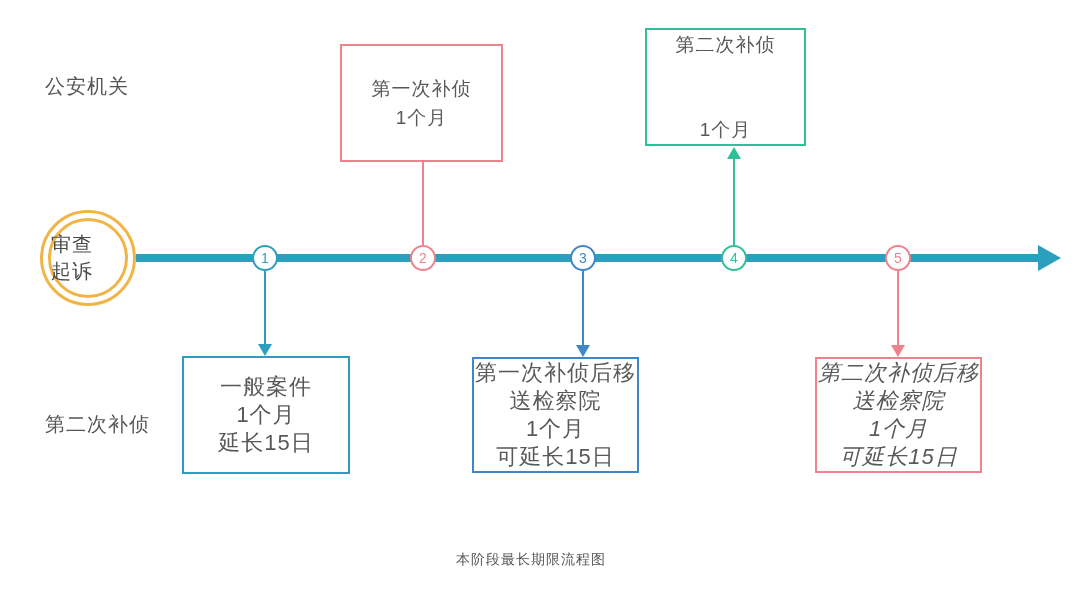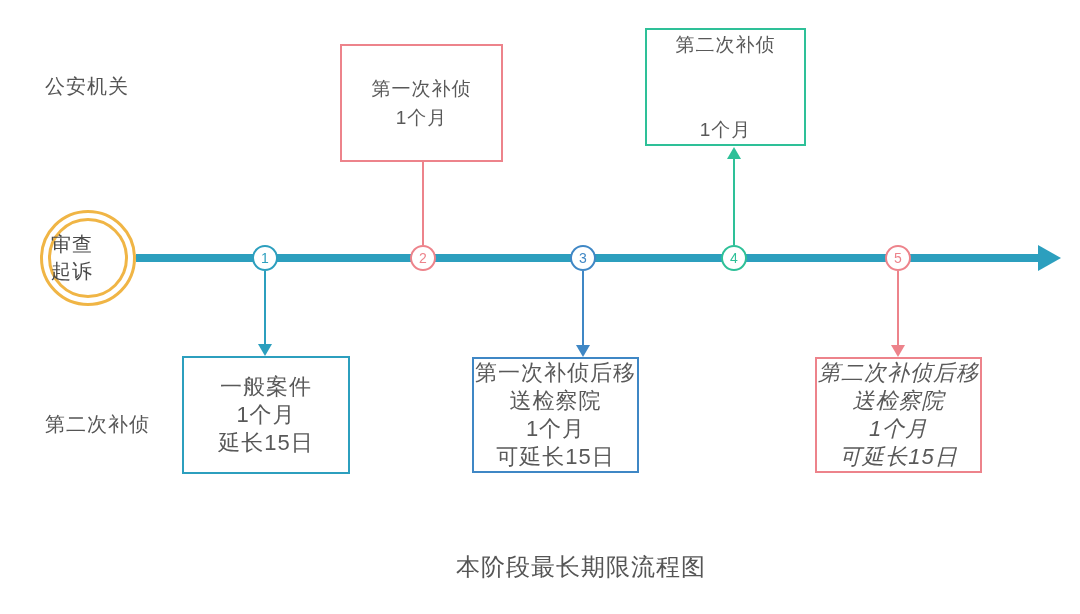--- a/index.html
+++ b/index.html
@@ -76,21 +76,21 @@
     z-index: 2;
   }
   .tbox1 { left: 340px; top: 44px;  width: 163px; height: 118px; border: 2px solid #ED838B; }
   .tbox2 { left: 645px; top: 28px;  width: 161px; height: 118px; border: 2px solid #2EC098; justify-content: space-between; }
   .bbox  { font-size: 22px; line-height: 28px; }
   .bbox1 { left: 182px; top: 356px; width: 168px; height: 118px; border: 2px solid #2C9FBE; }
   .bbox2 { left: 472px; top: 357px; width: 167px; height: 116px; border: 2px solid #3F87C5; text-align: right; }
   .bbox3 { left: 815px; top: 357px; width: 167px; height: 116px; border: 2px solid #ED838B; font-style: italic; }
 
   
-  .caption { position: absolute; left: 456px; top: 551px; font-size: 24px; color: #555555; letter-spacing: 1px; }
+  .caption { position: absolute; left: 456px; top: 551px; font-size: 14px; color: #555555; letter-spacing: 1px; }
 </style>
 </head>
 <body>
 
 <div class="canvas">
 
   <div class="row-label label-police">公安机关</div>
   <div class="row-label label-procuratorate">第二次补侦</div>
 
   <div class="start-outer">

